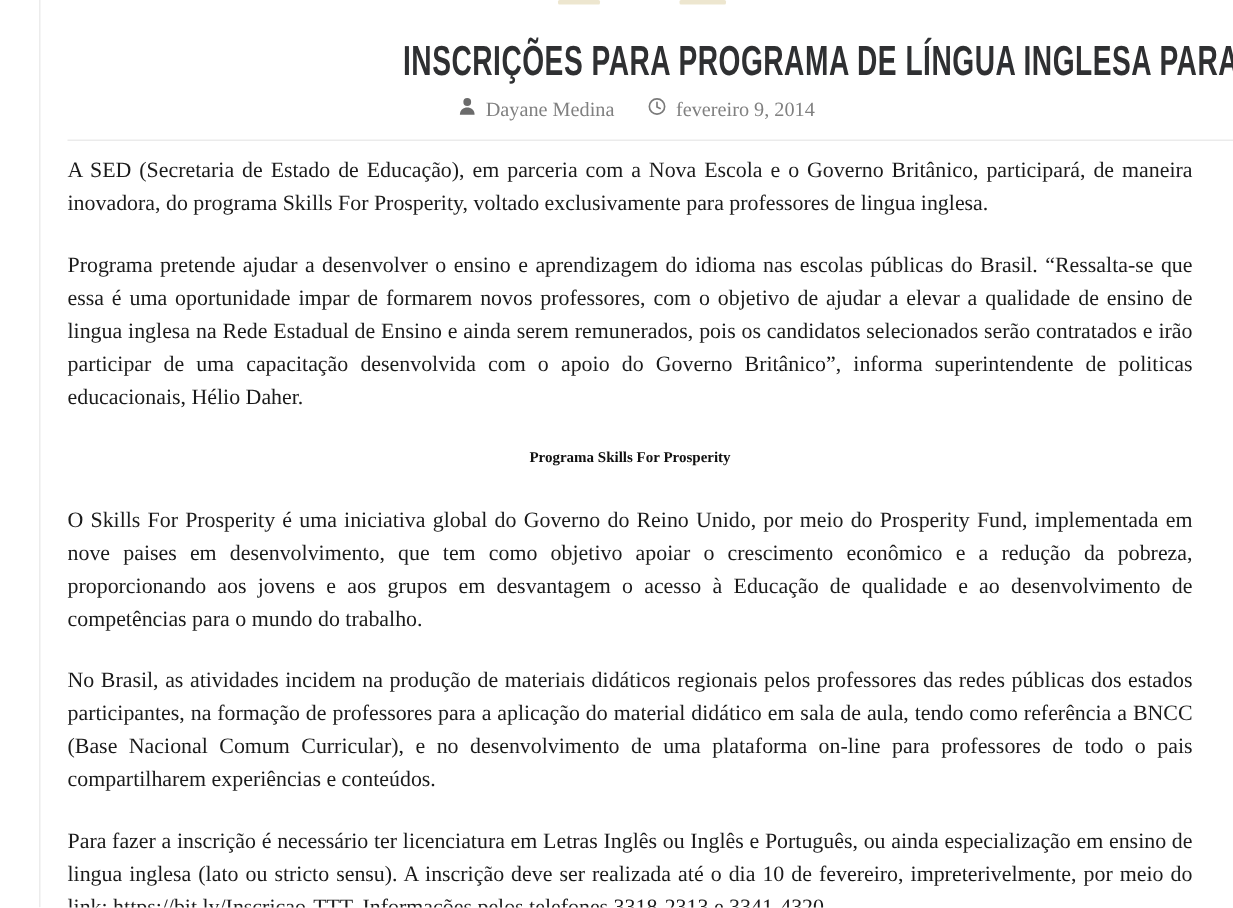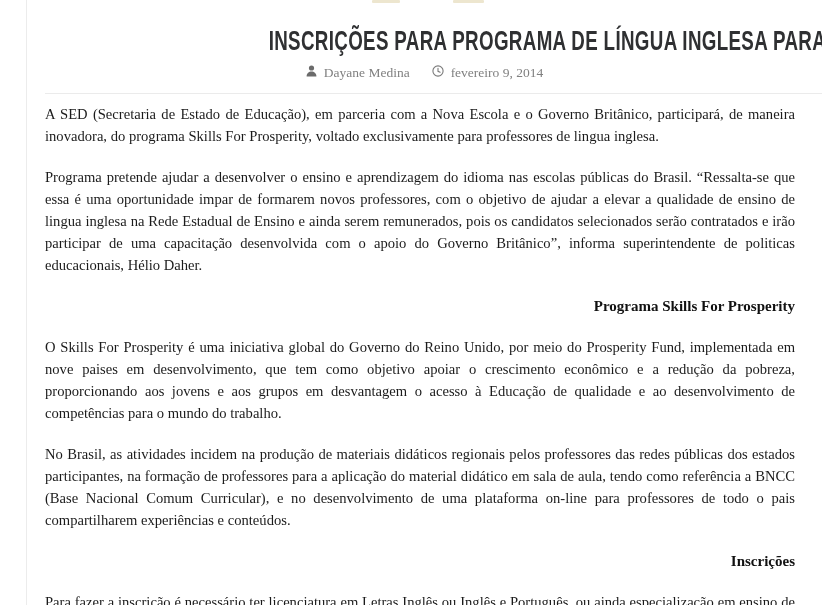--- a/index.html
+++ b/index.html
@@ -91,25 +91,25 @@
     font-size: 14.6px;
     line-height: 22px;
     color: #1b1b1b;
     text-align: justify;
   }
   .article-body p {
     margin: 0 0 19px 0;
   }
   .article-body h2 {
     margin: 0 0 19px 0;
-    font-size: 15px;
+    font-size: 10px;
     line-height: 22px;
     font-weight: 700;
     color: #111111;
-    text-align: right;
+    text-align: center;
   }
 </style>
 </head>
 <body>
 
 <div class="page">
 
   <div class="left-border"></div>
   <div class="nav-remnant r1"></div>
   <div class="nav-remnant r2"></div>
@@ -143,18 +143,17 @@
     </header>
 
     <hr class="divider">
 
     <div class="article-body">
       <p>A SED (Secretaria de Estado de Educação), em parceria com a Nova Escola e o Governo Britânico, participará, de maneira inovadora, do programa Skills For Prosperity, voltado exclusivamente para professores de lingua inglesa.</p>
       <p>Programa pretende ajudar a desenvolver o ensino e aprendizagem do idioma nas escolas públicas do Brasil. “Ressalta-se que essa é uma oportunidade impar de formarem novos professores, com o objetivo de ajudar a elevar a qualidade de ensino de lingua inglesa na Rede Estadual de Ensino e ainda serem remunerados, pois os candidatos selecionados serão contratados e irão participar de uma capacitação desenvolvida com o apoio do Governo Britânico”, informa superintendente de politicas educacionais, Hélio Daher.</p>
       <h2>Programa Skills For Prosperity</h2>
       <p>O Skills For Prosperity é uma iniciativa global do Governo do Reino Unido, por meio do Prosperity Fund, implementada em nove paises em desenvolvimento, que tem como objetivo apoiar o crescimento econômico e a redução da pobreza, proporcionando aos jovens e aos grupos em desvantagem o acesso à Educação de qualidade e ao desenvolvimento de competências para o mundo do trabalho.</p>
       <p>No Brasil, as atividades incidem na produção de materiais didáticos regionais pelos professores das redes públicas dos estados participantes, na formação de professores para a aplicação do material didático em sala de aula, tendo como referência a BNCC (Base Nacional Comum Curricular), e no desenvolvimento de uma plataforma on-line para professores de todo o pais compartilharem experiências e conteúdos.</p>
-      <h2>Inscrições</h2>
       <p>Para fazer a inscrição é necessário ter licenciatura em Letras Inglês ou Inglês e Português, ou ainda especialização em ensino de lingua inglesa (lato ou stricto sensu). A inscrição deve ser realizada até o dia 10 de fevereiro, impreterivelmente, por meio do link: https://bit.ly/Inscricao-TTT. Informações pelos telefones 3318-2313 e 3341-4320.</p>
     </div>
 
   </div>
 </div>
 
 </body></html>

